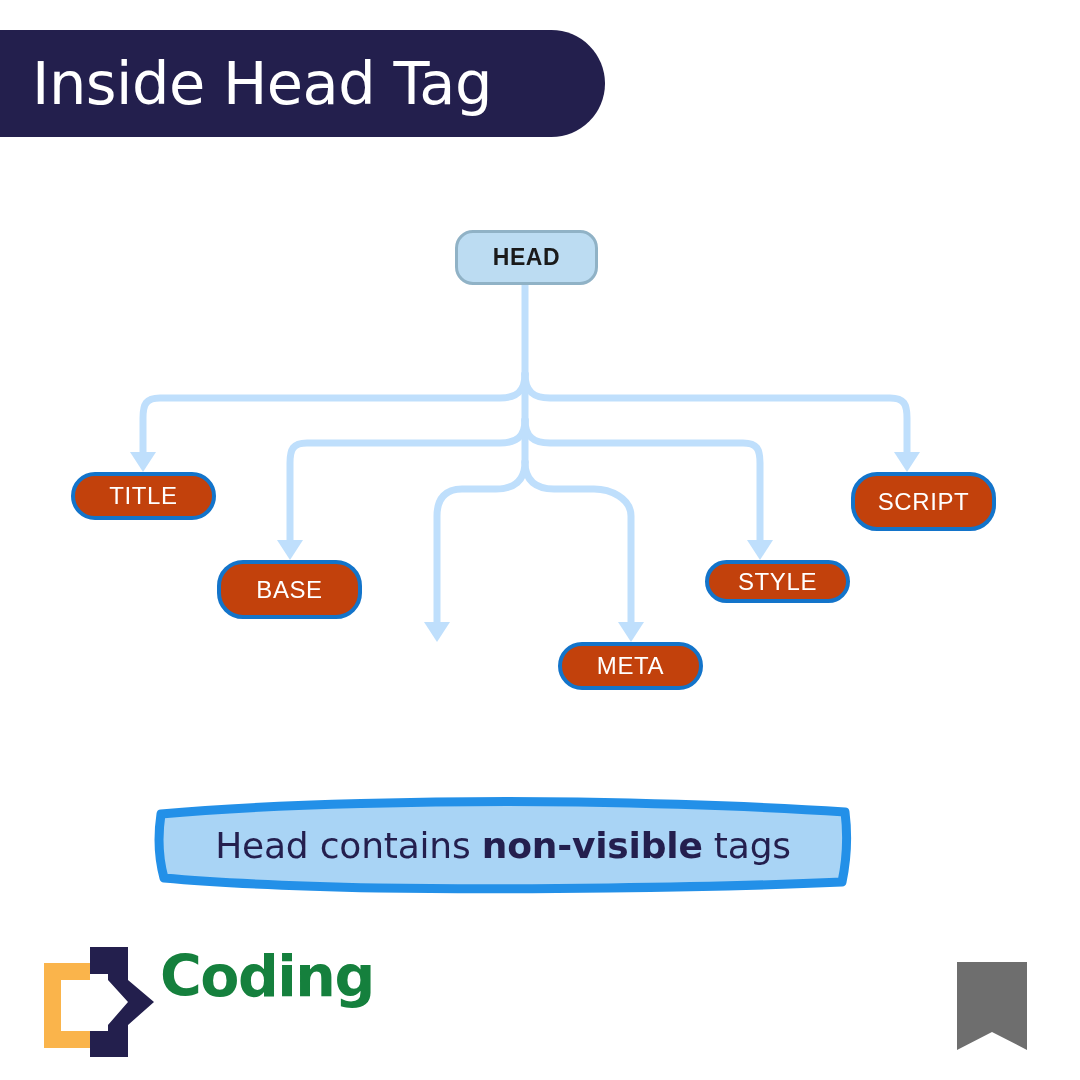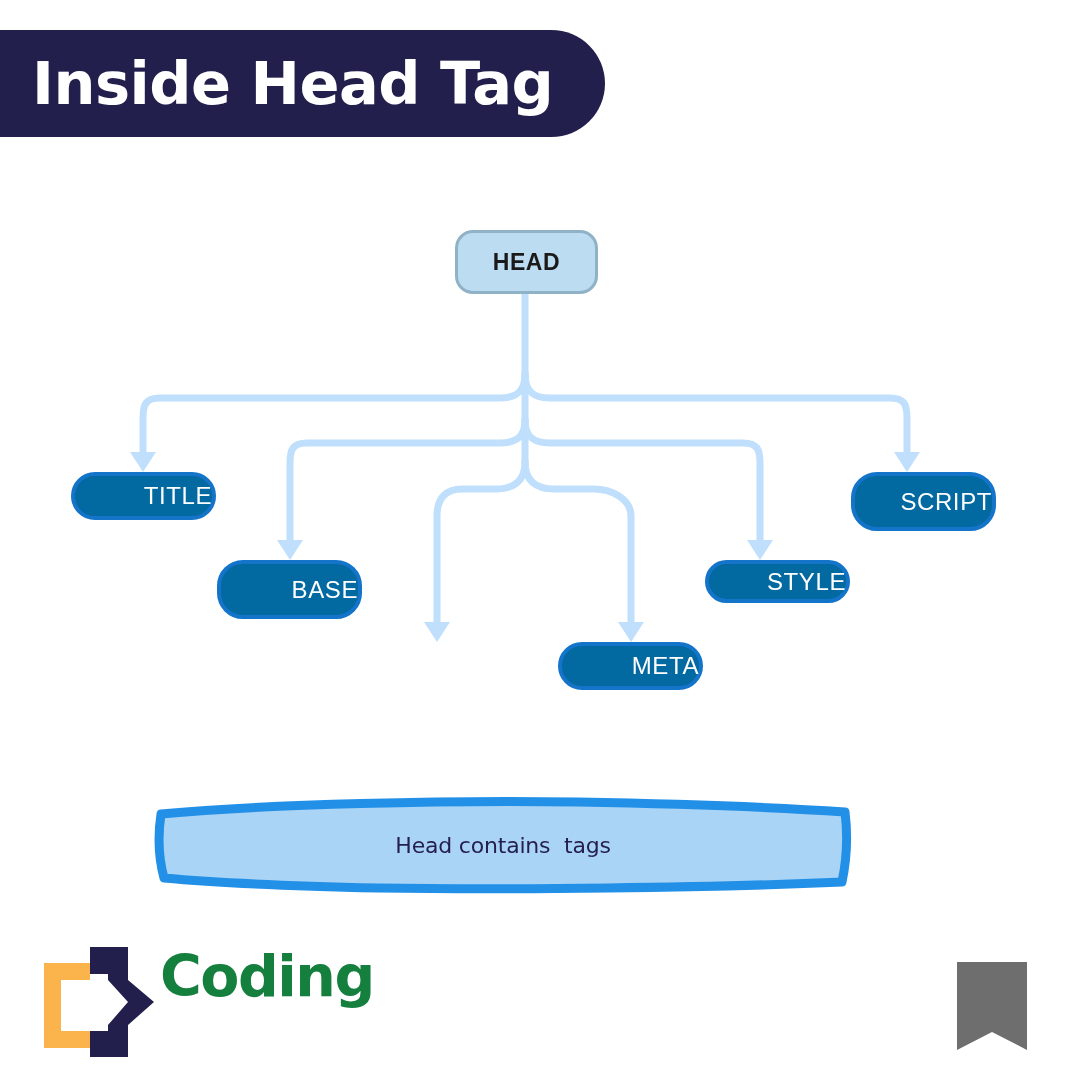--- a/index.html
+++ b/index.html
@@ -26,21 +26,21 @@
     background: #231f4d;
     border-radius: 0 54px 54px 0;
     display: flex;
     align-items: center;
   }
   #header-title {
     margin-left: 72px;
     color: #ffffff;
     font-family: "DejaVu Sans", sans-serif;
     font-size: 59px;
-    font-weight: bold;
+    font-weight: normal;
     letter-spacing: -0.5px;
     line-height: 1;
     white-space: nowrap;
   }
 
   
   #diagram {
     position: absolute;
     left: 0;
     top: 0;
@@ -75,23 +75,22 @@
     border: 3px solid #90b2c6;
     border-radius: 18px;
   }
   .node.root .node-label {
     color: #1a1a1a;
     font-size: 23px;
     font-weight: bold;
   }
 
   .node.leaf {
-    background: #0369a1;
+    background: #c2410c;
     border: 4px solid #1374ca;
-    justify-content: flex-end;
   }
   .node.leaf .node-label {
     color: #ffffff;
     font-size: 24px;
     font-weight: normal;
   }
 
   
   #caption-wrap {
     position: absolute;
@@ -109,21 +108,21 @@
   #caption-text {
     position: absolute;
     left: 0;
     top: 0;
     width: 710px;
     height: 110px;
     display: flex;
     align-items: center;
     justify-content: center;
     font-family: "DejaVu Sans", sans-serif;
-    font-size: 22px;
+    font-size: 36px;
     color: #241f4e;
     letter-spacing: -0.2px;
   }
   #caption-text .bold {
     font-weight: bold;
   }
   #caption-text span { white-space: pre; }
 
   
   #logo {
@@ -210,21 +209,21 @@
     <g fill="#bfdffc">
       <polygon points="143,472 130,452 156,452"></polygon>
       <polygon points="290,560 277,540 303,540"></polygon>
       <polygon points="437,642 424,622 450,622"></polygon>
       <polygon points="631,642 618,622 644,622"></polygon>
       <polygon points="760,560 747,540 773,540"></polygon>
       <polygon points="907,472 894,452 920,452"></polygon>
     </g>
   </svg>
 
-  <div class="node root" style="left:455px; top:230px; width:143px; height:64px;">
+  <div class="node root" style="left:455px; top:230px; width:143px; height:55px;">
     <span class="node-label">HEAD</span>
   </div>
 
   <div class="node leaf" style="left:71px; top:472px; width:145px; height:48px;">
     <span class="node-label">TITLE</span>
   </div>
 
   <div class="node leaf" style="left:217px; top:560px; width:145px; height:59px;">
     <span class="node-label">BASE</span>
   </div>
@@ -245,20 +244,21 @@
 
 <div id="caption-wrap">
   <svg id="caption-svg" viewBox="0 0 710 110" xmlns="http://www.w3.org/2000/svg">
     <path d="M13,24 C120,14 300,10 430,12 C540,14 640,18 697,22
              C700,46 699,68 694,92
              C560,98 360,100 230,98 C140,96 70,93 16,88
              C10,66 10,44 13,24 Z" fill="#a9d4f5" stroke="#2390e8" stroke-width="9" stroke-linejoin="round" stroke-linecap="round"></path>
   </svg>
   <div id="caption-text">
     <span>Head contains </span>
+      <span class="bold">non-visible</span>
       <span> tags</span>
   </div>
 </div>
 
 <div id="logo">
   <svg id="logo-mark" viewBox="0 0 112 110" xmlns="http://www.w3.org/2000/svg">
 
     <path d="M2,16 L48,16 L48,33 L19,33 L19,84 L48,84 L48,101 L2,101 Z" fill="#fab44b"></path>
 
     <path d="M48,0 L86,0 L86,33 L112,55 L86,78 L86,110 L48,110 L48,84 L66,84 L66,78

